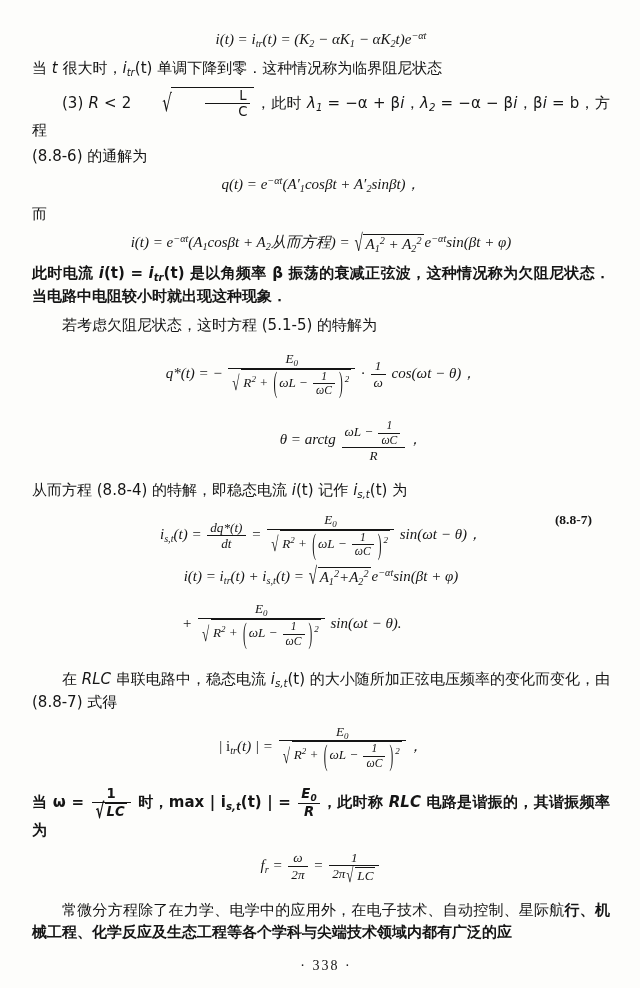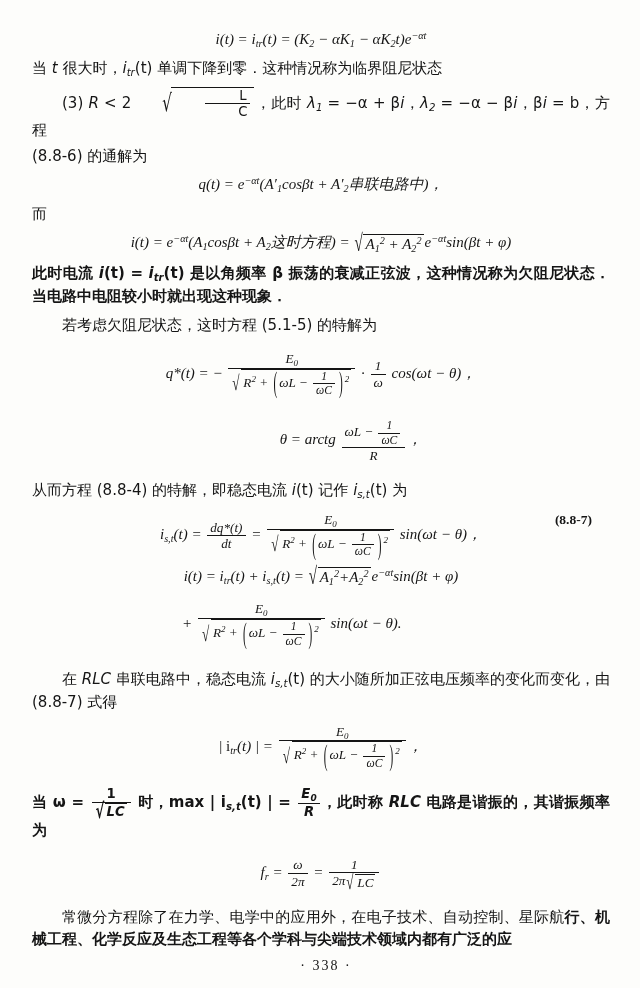--- a/index.html
+++ b/index.html
@@ -109,29 +109,29 @@
   </div>
 
   <div class="para cn indent">
     <span>(3) </span><i>R</i><span> &lt; 2</span><span class="sqrt"><span class="rad"><span class="frac"><span class="num">L</span><span class="den">C</span></span></span></span><span>，此时 </span><i>λ</i><span class="sub">1</span><span> = −α + β</span><i>i</i><span>，</span><i>λ</i><span class="sub">2</span><span> = −α − β</span><i>i</i><span>，β</span><i>i</i><span> = b</span><span>，方程</span>
   </div>
   <div class="para cn" style="margin-top:-4px;">
     <span>(8.8-6) 的通解为</span>
   </div>
 
   <div class="eq">
-    <span>q(t) = e</span><span class="sup">−αt</span><span>(A′</span><span class="sub">1</span><span>cosβt + A′</span><span class="sub">2</span><span>串联电路中)</span><span>，</span>
+    <span>q(t) = e</span><span class="sup">−αt</span><span>(A′</span><span class="sub">1</span><span>cosβt + A′</span><span class="sub">2</span><span>sinβt)</span><span>，</span>
   </div>
 
   <div class="para cn" style="margin:2px 0;">
     <span>而</span>
   </div>
 
   <div class="eq">
-    <span>i(t) = e</span><span class="sup">−αt</span><span>(A</span><span class="sub">1</span><span>cosβt + A</span><span class="sub">2</span><span>这时方程) = </span><span class="sqrt"><span class="rad"><i>A</i><span class="sub">1</span><span class="sup">2</span> + <i>A</i><span class="sub">2</span><span class="sup">2</span></span></span><i>e</i><span class="sup">−αt</span><span>sin(βt + φ)</span>
+    <span>i(t) = e</span><span class="sup">−αt</span><span>(A</span><span class="sub">1</span><span>cosβt + A</span><span class="sub">2</span><span>从而方程) = </span><span class="sqrt"><span class="rad"><i>A</i><span class="sub">1</span><span class="sup">2</span> + <i>A</i><span class="sub">2</span><span class="sup">2</span></span></span><i>e</i><span class="sup">−αt</span><span>sin(βt + φ)</span>
   </div>
 
 
   <div class="para cn bold">
     <span>此时电流 </span><i>i</i><span>(t) = </span><i>i</i><span class="sub">tr</span><span>(t) 是以角频率 β 振荡的衰减正弦波，这种情况称为</span><span>欠阻尼</span><span>状态</span><span>．当电路中电阻较小时就出现这种现象．</span>
   </div>
 
   <div class="para cn indent">
     <span>若考虑欠阻尼状态，这时方程 (5.1-5) 的特解为</span>
   </div>
@@ -167,21 +167,21 @@
   </div>
 
   <div class="eq" style="margin-top:10px;">
     <span class="abs">| i</span><span class="sub">tr</span><span>(t) | = </span><span class="frac"><span class="num"><i>E</i><span class="sub">0</span></span><span class="den"><span class="sqrt"><span class="rad"><i>R</i><span class="sup">2</span><span> + </span><span class="bigparen">(</span><i>ωL − </i><span class="frac"><span class="num">1</span><span class="den">ωC</span></span><span class="bigparen">)</span><span class="sup">2</span></span></span></span></span><span>，</span>
   </div>
 
   <div class="para cn bold" style="margin-top:16px;">
     <span>当 ω = </span><span class="frac"><span class="num">1</span><span class="den"><span class="sqrt"><span class="rad"><i>LC</i></span></span></span></span><span> 时，max | i</span><span class="sub">s,t</span><span>(t) | = </span><span class="frac"><span class="num"><i>E</i><span class="sub">0</span></span><span class="den"><i>R</i></span></span><span>，此时称 </span><i>RLC</i><span> 电路是谐振的，其谐振频率为</span>
   </div>
 
-  <div class="eq" style="margin-top:15px;">
+  <div class="eq" style="margin-top:8px;">
     <i>f</i><span class="sub">r</span><span> = </span><span class="frac"><span class="num"><i>ω</i></span><span class="den">2π</span></span><span> = </span><span class="frac"><span class="num">1</span><span class="den"><span>2π</span><span class="sqrt"><span class="rad"><i>LC</i></span></span></span></span>
   </div>
 
   <div class="para cn indent" style="margin-top:16px;">
     <span>常微分方程除了在力学、电学中的应用外，在电子技术、自动控制、星际航</span><span class="bold">行、机械工程、化学反应及生态工程等各个学科与尖端技术领域内都有广泛的应</span>
   </div>
 
   <div class="footer">· 338 ·</div>
 </div>
 

